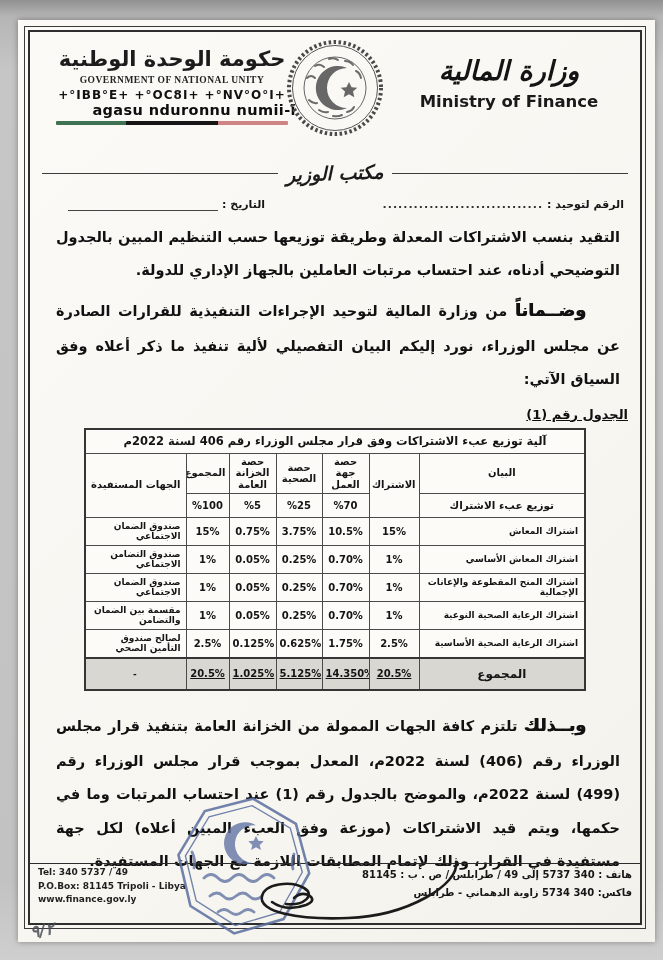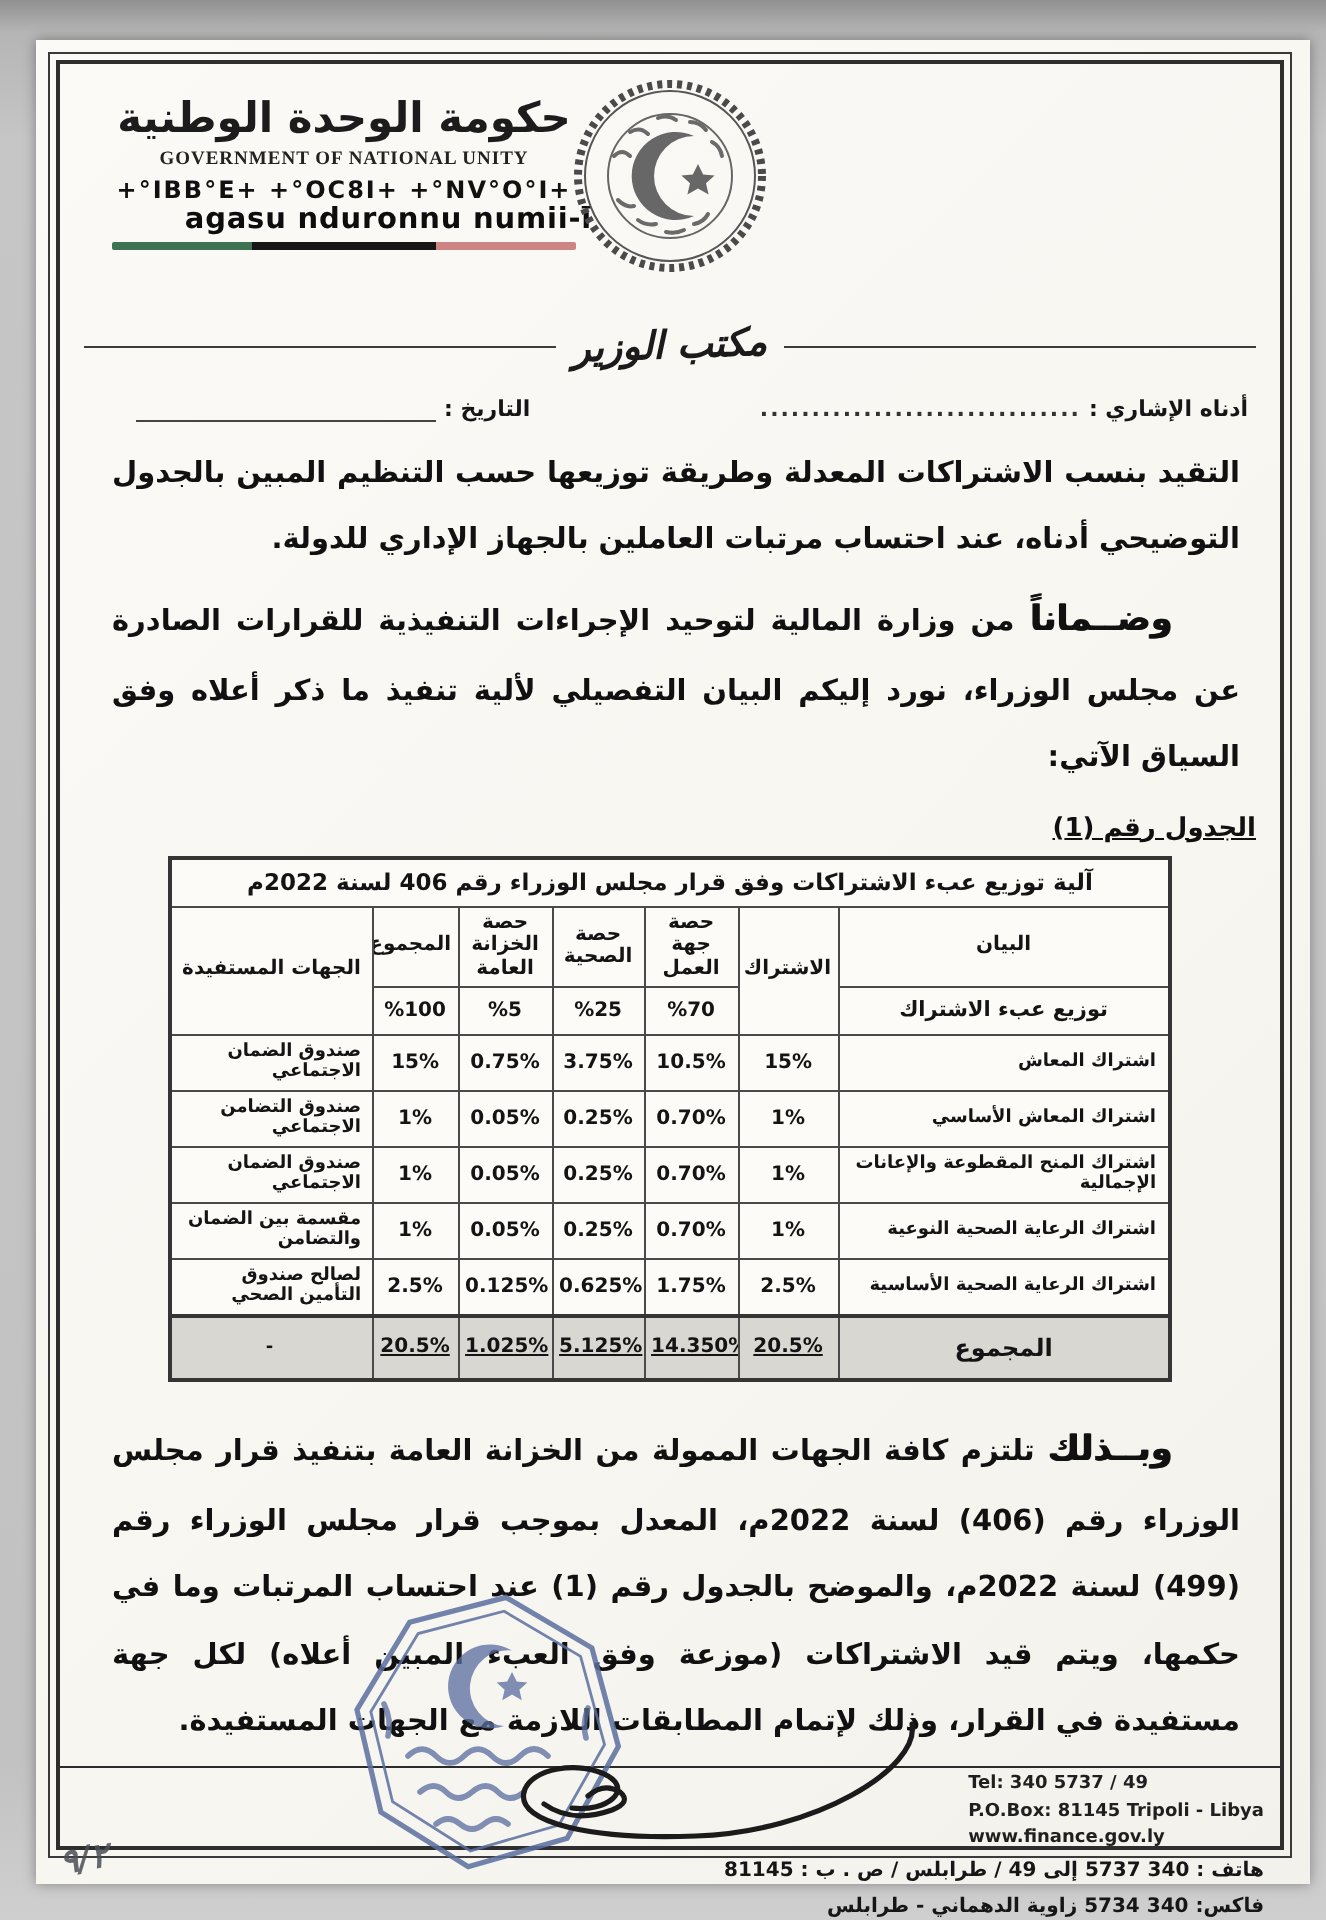--- a/index.html
+++ b/index.html
@@ -59,22 +59,22 @@
   .t-head-tall{height:37px;}
   .t-sub{font-size:10.5px;text-align:center;height:21px;}
   .t-sub-dotted{border-top:1.5px dotted #555 !important;}
   .t-stmt{font-size:9px;text-align:right;padding-right:6px !important;height:25px;}
   .t-num{font-size:10px;text-align:center;direction:ltr;}
   .t-benef{font-size:9px;text-align:right;padding-right:5px !important;}
   .t-total td{background:#d9d7d2;border-top:2px solid #353535 !important;height:28px;}
   .t-total .t-num span{text-decoration:underline;}
   .t-total-label{font-size:12px;text-align:center;}
   
-  .footer{position:absolute;left:0;right:0;bottom:0;height:40px;
-    border-top:1.5px solid #2b2b2b;display:flex;flex-direction:column;align-items:flex-end;
+  .footer{position:absolute;left:0;right:0;bottom:0;height:60px;
+    border-top:1.5px solid #2b2b2b;display:flex;flex-direction:row;align-items:flex-start;
     justify-content:space-between;padding:2px 8px;box-sizing:border-box;}
   .foot-en{font-size:9px;font-weight:bold;color:#1f1f1f;line-height:1.5;}
   .foot-ar{direction:rtl;text-align:right;font-size:10px;font-weight:bold;color:#161616;line-height:1.8;}
   .page-mark{position:absolute;left:12px;bottom:2px;font-size:17px;font-weight:bold;
     color:#4c4f58;transform:rotate(-10deg);font-style:italic;opacity:.85;}
   
   .stamp{position:absolute;left:152px;top:772px;opacity:.85;}
   .signature{position:absolute;left:210px;top:812px;}
 </style>
 </head>
@@ -110,31 +110,35 @@
             <path d="M24 62 q4 4 8 3"></path>
               <path d="M34 72 q4 3 9 2"></path>
               <path d="M48 78 q5 1 9 -1"></path>
             <path d="M62 74 q5 -1 7 -5"></path>
           </g>
           <path d="M62 30 A 22 22 0 1 0 62 70 A 17.5 17.5 0 1 1 62 30 Z" fill="#4e4e4e" opacity="0.85"></path>
           <path d="M64 44 l2.6 5.2 5.7 .5 -4.3 3.9 1.3 5.6 -5.3 -3 -5.3 3 1.3 -5.6 -4.3 -3.9 5.7 -.5 Z" fill="#4e4e4e" opacity="0.85"></path>
         </svg>
       </div>
 
+      <div class="hdr-right">
+        <div class="min-ar">وزارة المالية</div>
+        <div class="min-en">Ministry of Finance</div>
+      </div>
 
       <div class="office-row">
         <div class="hline"></div>
         <div class="office-label">مكتب الوزير</div>
         <div class="hline"></div>
       </div>
     </div>
 
     <div class="ref-row">
       <div class="ref-right">
-        <span>أدناه الإشاري :</span>
+        <span>الرقم لتوحيد :</span>
         <span class="dots">...............................</span>
       </div>
       <div class="ref-left">
         <span>التاريخ :</span>
         <span class="date-line"></span>
       </div>
     </div>
 
     <div class="body-text">
       <p class="para">التقيد بنسب الاشتراكات المعدلة وطريقة توزيعها حسب التنظيم المبين بالجدول التوضيحي أدناه، عند احتساب مرتبات العاملين بالجهاز الإداري للدولة.</p>

